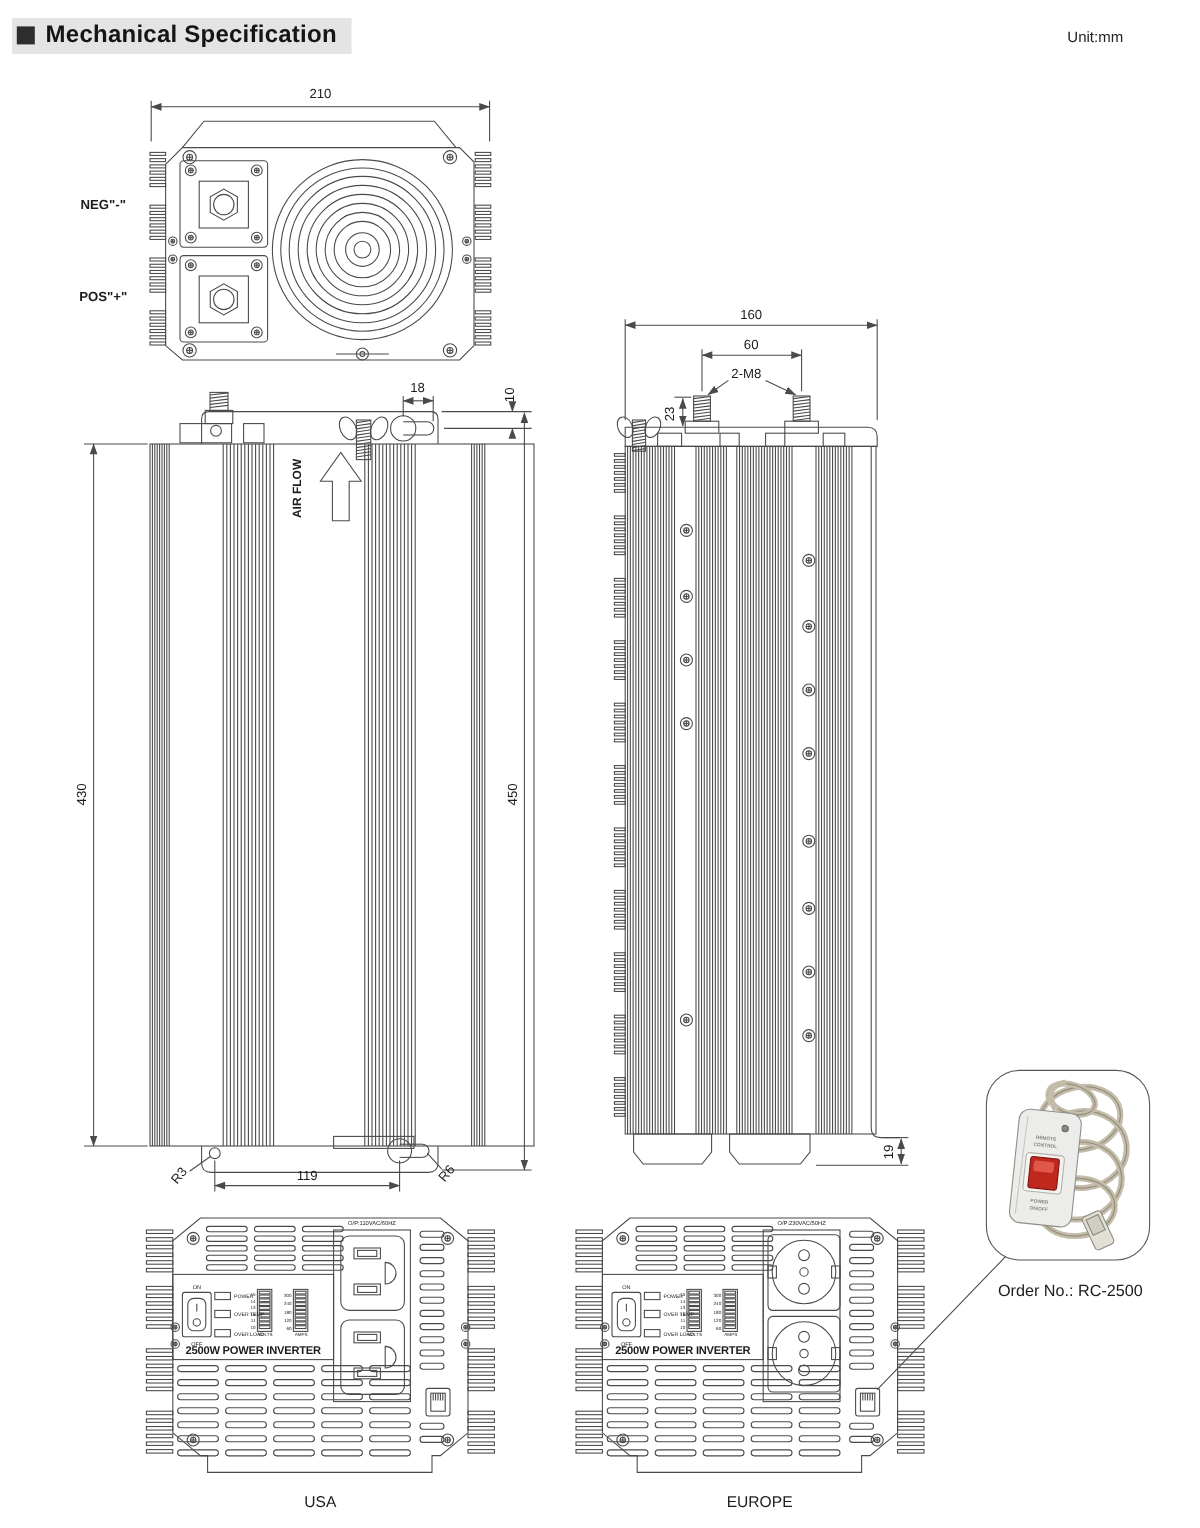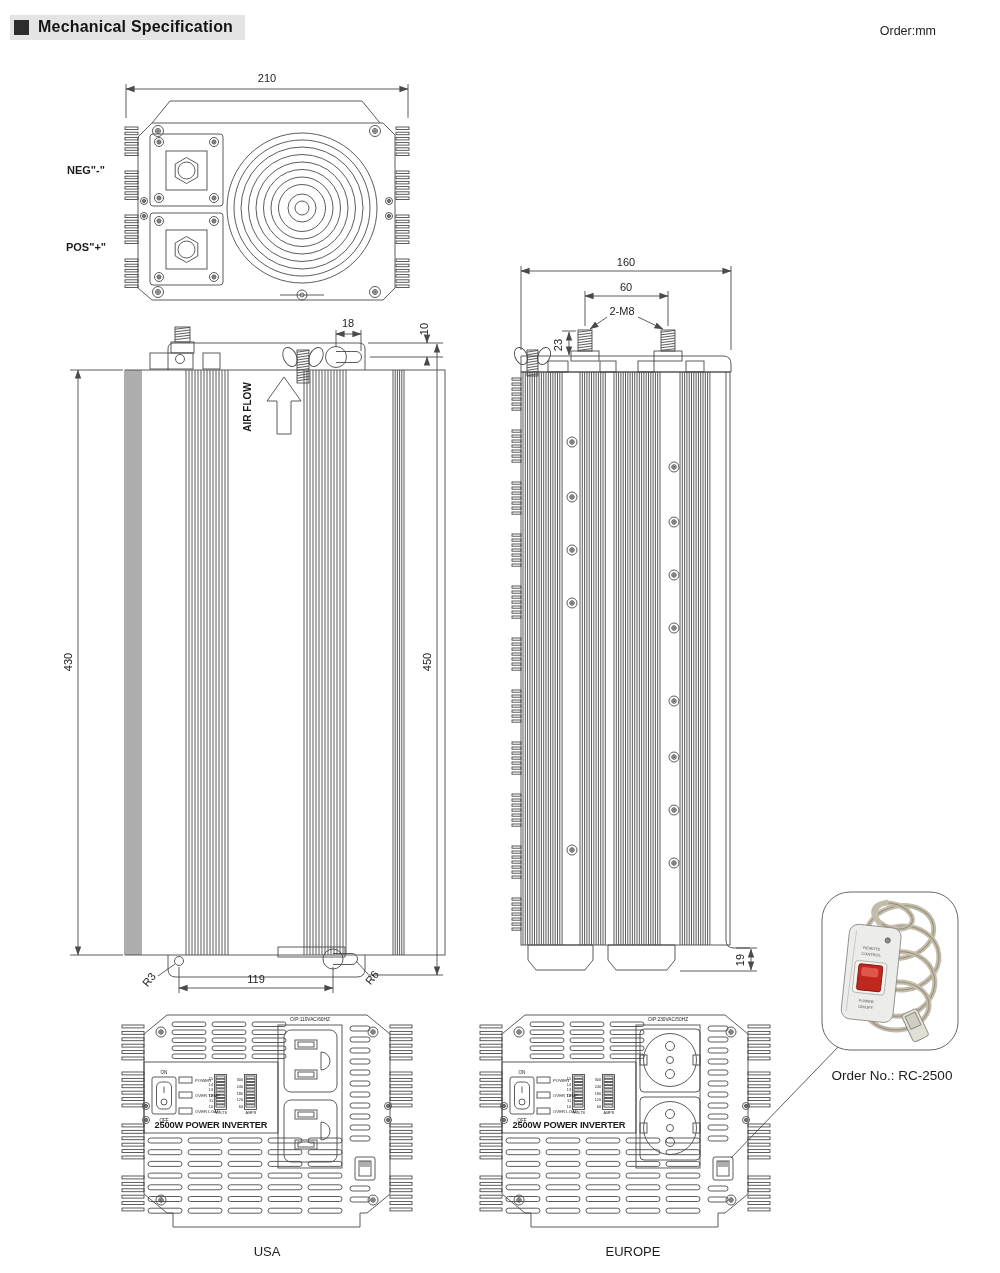--- a/index.html
+++ b/index.html
@@ -1,20 +1,20 @@
 <!DOCTYPE html>
 <html><head>
 <meta charset="utf-8">
 <style>
   *{margin:0;padding:0;box-sizing:border-box}
   html,body{width:1000px;height:1273px;overflow:hidden}
   body{background:#fff;font-family:"Liberation Sans",sans-serif;position:relative;color:#111}
   .header-bar{position:absolute;left:10px;top:15px;display:flex;align-items:center;gap:9px;background:#e4e4e4;padding:3px 12px 4px 4px}
   .header-sq{width:15px;height:15px;background:#2d2d2d}
-  .header-title{font-size:16px;font-weight:bold;letter-spacing:.2px;color:#151515}
+  .header-title{font-size:20px;font-weight:bold;letter-spacing:.2px;color:#151515}
   .unit{position:absolute;right:64px;top:24px;font-size:12.5px;color:#222}
   svg{position:absolute;left:0;top:0}
   svg text{fill:#1c1c1c;stroke:none;font-family:"Liberation Sans",sans-serif}
   .dimtxt{font-size:11px}
   .lbltxt{font-size:11px;font-weight:bold}
   .flow{font-size:10px;font-weight:bold}
   .tiny{font-size:4.3px}
   .tick{font-size:3.8px}
   .onoff{font-size:4.6px}
   .prod{font-size:9.3px;font-weight:bold;letter-spacing:-.2px}
@@ -23,21 +23,21 @@
   .order{font-size:13.5px}
   .rctxt{font-size:4px;fill:#8a857b;font-weight:bold}
 </style>
 </head>
 <body>
 
 <div class="header-bar">
   <span class="header-sq"></span>
   <span class="header-title">Mechanical Specification</span>
 </div>
-<div class="unit">Order:mm</div>
+<div class="unit">Unit:mm</div>
 
 <svg width="1000" height="1273" viewBox="0 0 1000 1273">
   <defs>
     <marker id="ae" markerWidth="10" markerHeight="8" refX="8.6" refY="4" orient="auto" markerUnits="userSpaceOnUse">
       <path d="M0,0.8 L9,4 L0,7.2 Z" fill="#4a4a4a" stroke="none"></path>
     </marker>
     <marker id="as" markerWidth="10" markerHeight="8" refX="0.4" refY="4" orient="auto" markerUnits="userSpaceOnUse">
       <path d="M9,0.8 L0,4 L9,7.2 Z" fill="#4a4a4a" stroke="none"></path>
     </marker>
   </defs>

